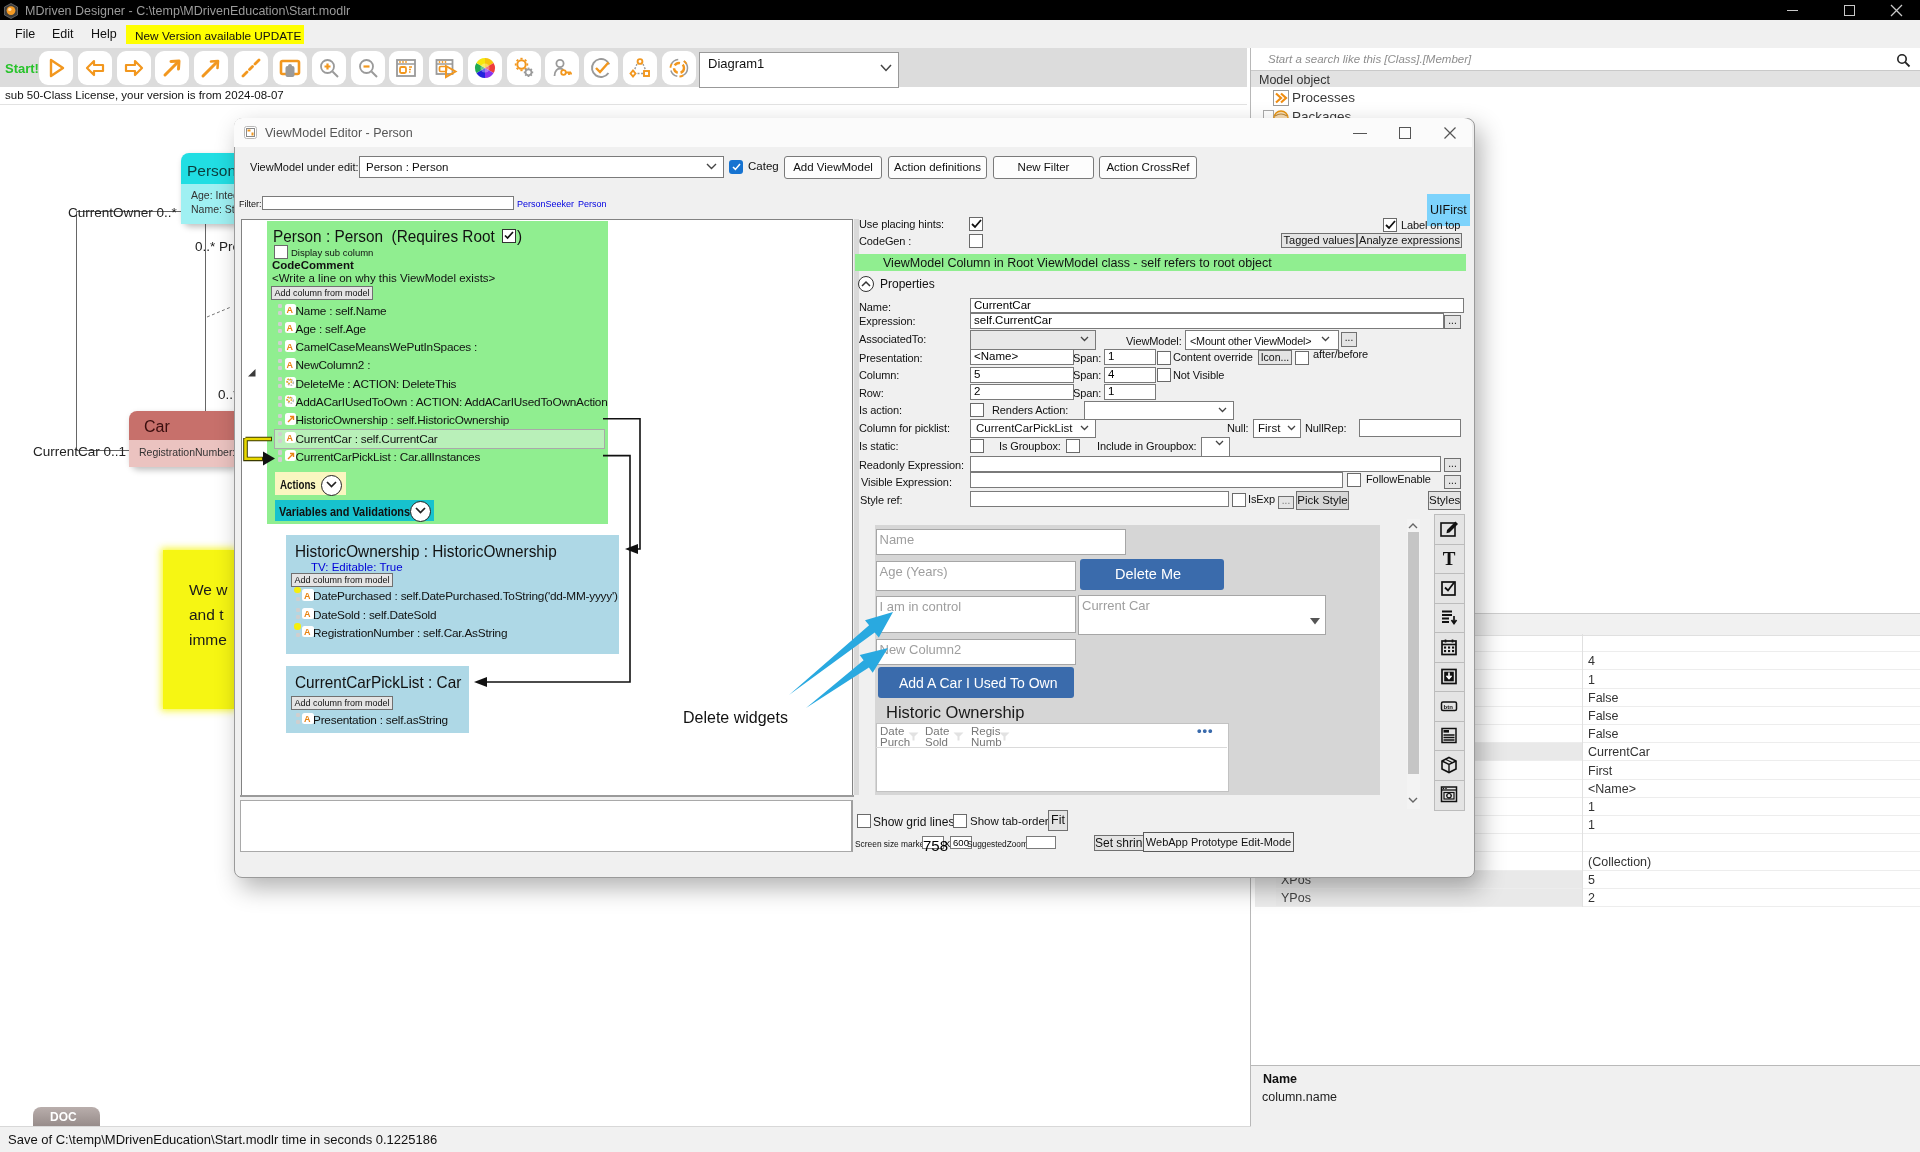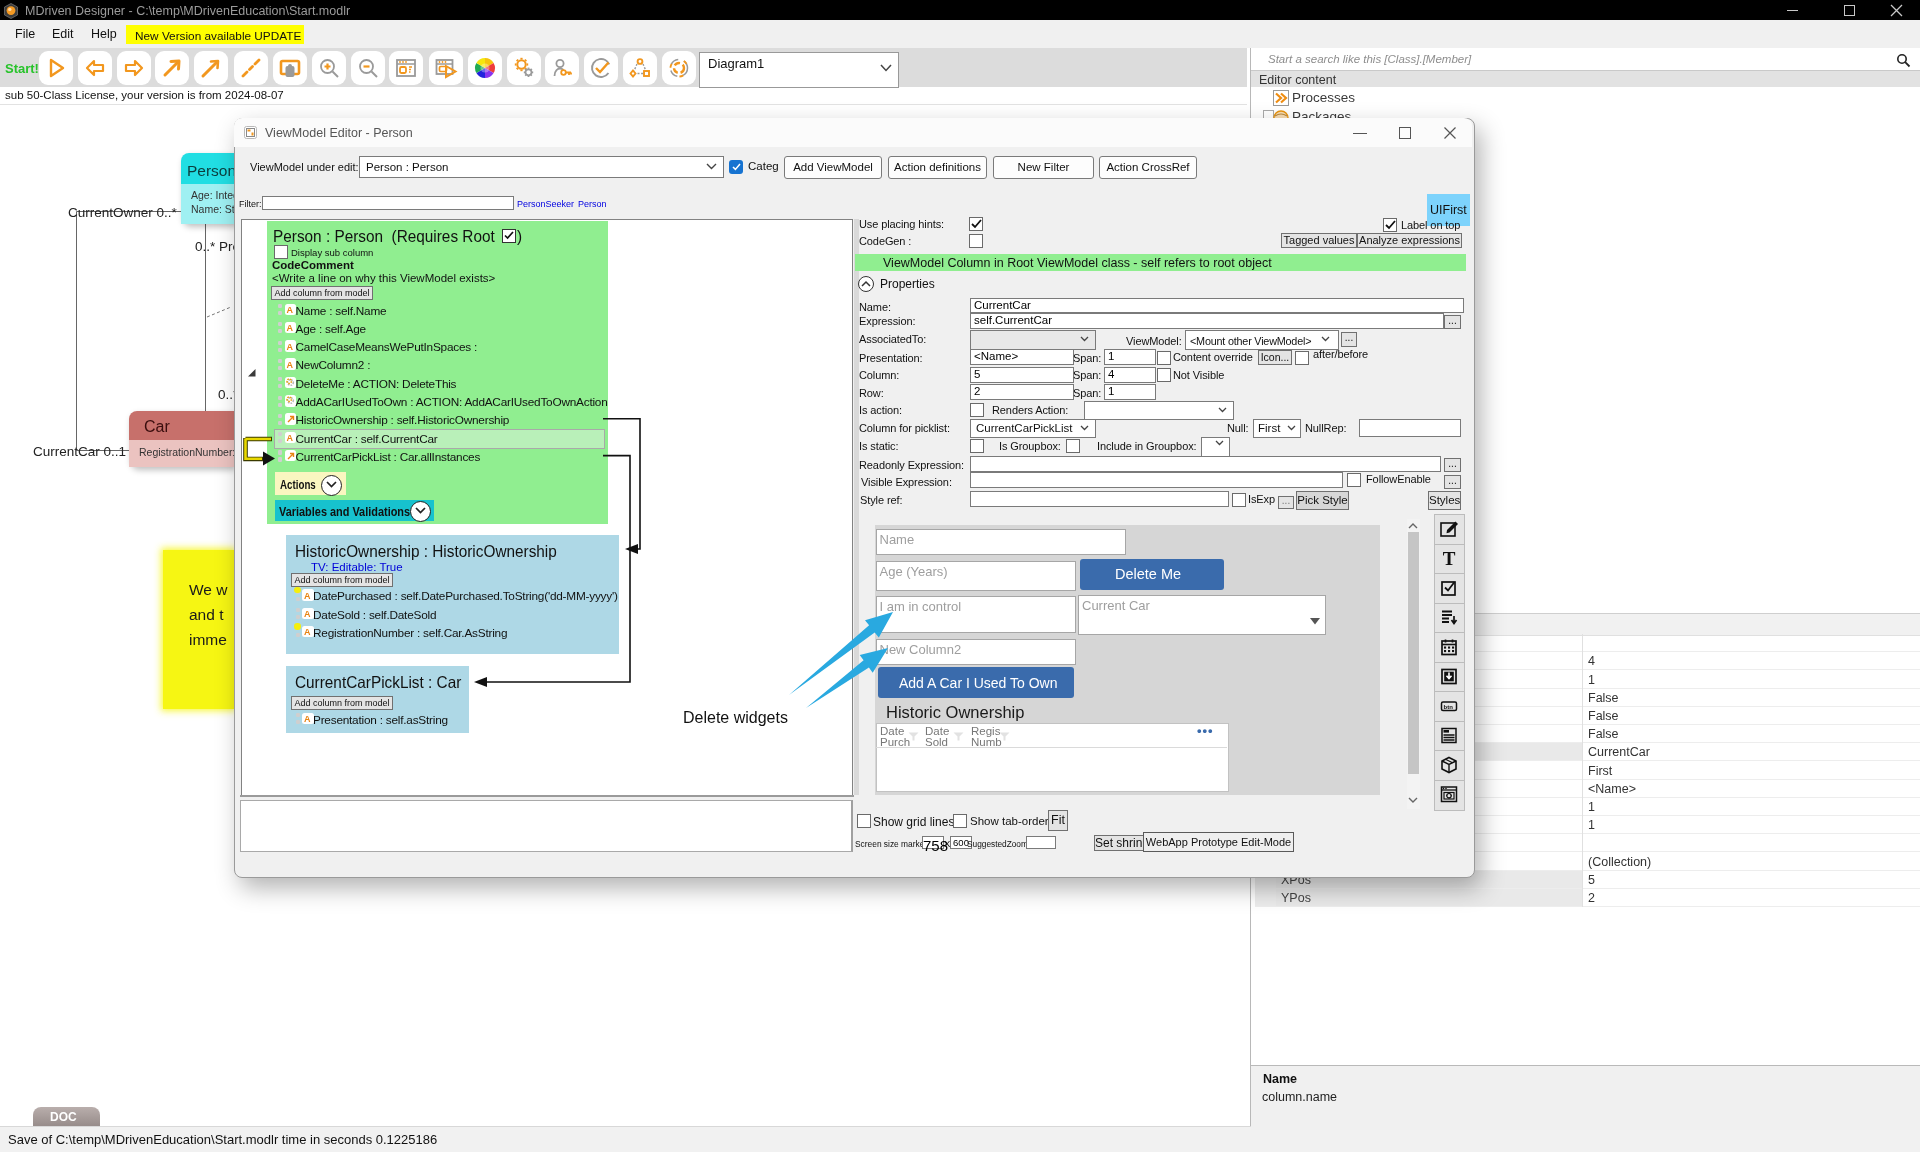--- a/index.html
+++ b/index.html
@@ -44,21 +44,21 @@
 
 <div class="abs" style="left:1251px;top:48px;width:669px;height:1104px;background:#fff;"></div>
 <div class="abs" style="left:1250px;top:48px;width:1px;height:1078px;background:#b8b8b8;"></div>
 <div class="abs" style="left:1251px;top:48px;width:669px;height:22px;background:#fff;border-bottom:1px solid #c9c9c9;"></div>
 <div class="txt" style="left:1268px;top:53px;font-size:11.5px;color:#8d8d8d;font-style:italic;">Start a search like this [Class].[Member]</div>
 <svg class="abs" style="left:1896px;top:53px" width="15" height="15" viewBox="0 0 15 15">
  <circle cx="6" cy="6" r="4.2" fill="none" stroke="#222" stroke-width="1.6"></circle>
  <line x1="9.2" y1="9.2" x2="13.5" y2="13.5" stroke="#222" stroke-width="1.8"></line>
   </svg>
 <div class="abs" style="left:1251px;top:71px;width:669px;height:16px;background:#e2e2e2;"></div>
-<div class="txt" style="left:1259px;top:72.5px;font-size:12.5px;color:#333;">Editor content</div>
+<div class="txt" style="left:1259px;top:72.5px;font-size:12.5px;color:#333;">Model object</div>
 <svg class="abs" style="left:1273px;top:90px" width="16" height="16" viewBox="0 0 16 16">
  <rect x="0.5" y="0.5" width="15" height="15" fill="#fff" stroke="#9a9a9a"></rect>
  <path d="M3,3.5 L8,8 L3,12.5 M8,3.5 L13,8 L8,12.5" fill="none" stroke="#ef8d12" stroke-width="2.2"></path>
   </svg>
 <div class="txt" style="left:1292px;top:90px;font-size:13.5px;color:#3a3a3a;">Processes</div>
 <div class="abs" style="left:1263px;top:110px;width:9px;height:8px;background:#fff;border:1px solid #aaa;"></div>
 <svg class="abs" style="left:1273px;top:109px" width="16" height="10" viewBox="0 0 16 10">
     <g>
       <circle cx="8" cy="9" r="7" fill="#f7dcb2" stroke="#e8940f" stroke-width="1.4"></circle>
       <path d="M2,7 Q8,3 14,7" stroke="#b98a40" stroke-width="1.2" fill="none"></path>

